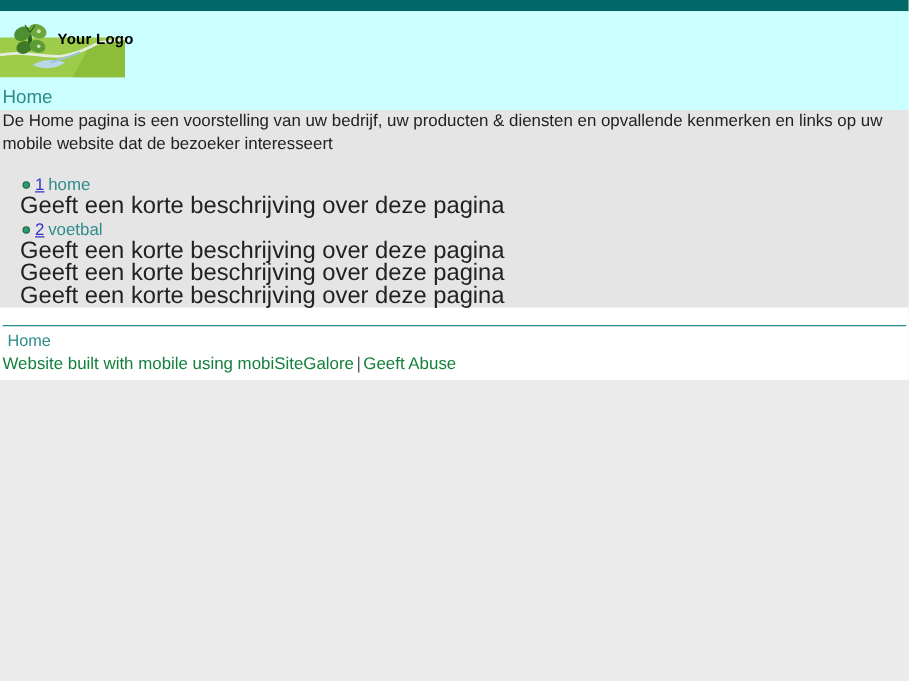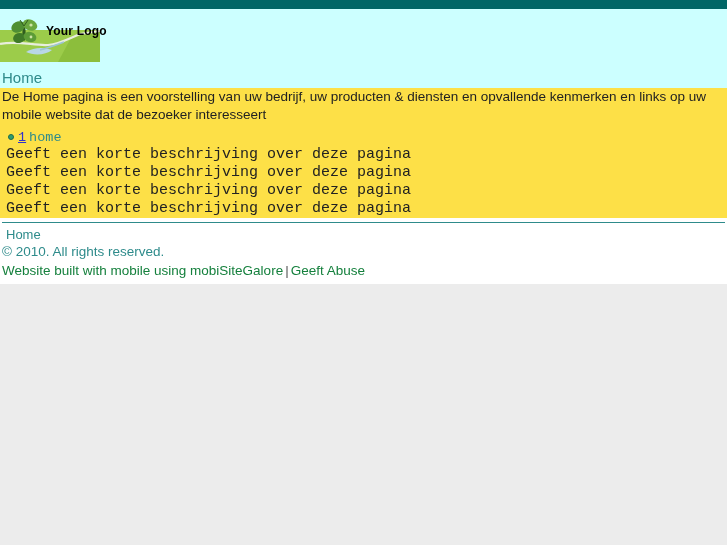--- a/index.html
+++ b/index.html
@@ -73,40 +73,39 @@
     font-family: "Liberation Sans", sans-serif;
     font-size: 15px;
     font-weight: normal;
     color: #2e8b8b;
     margin: 0;
     line-height: 18px;
   }
 
   
   .content {
-    background: #fde047;
+    background: #e5e5e5;
     padding: 0px 2px 0px 2px;
     box-sizing: border-box;
     width: 727px;
   }
 
   .intro {
     margin: 0;
     padding: 0 6px 0 0;
     font-family: "Liberation Sans", sans-serif;
     font-size: 13.5px;
     color: #222222;
     line-height: 18px;
   }
 
   .linklist {
     list-style: none;
-    margin: 4px;
-    padding: 0;
-    font-family: Liberation Mono, monospace;
+    margin: 14px;
+    padding: 0;
   }
 
   .linklist li {
     margin: 0;
     padding: 0;
   }
 
   .item-head {
     display: block;
     line-height: 17px;
@@ -134,21 +133,21 @@
 
   .name-link {
     color: #2e8b8b;
     text-decoration: none;
     font-size: 13.5px;
     margin-left: 3px;
   }
 
   .item-desc {
     display: block;
-    font-size: 15px;
+    font-size: 19px;
     color: #222222;
     line-height: 18px;
     padding: 0 0 0 0;
   }
 
   
   .footer {
     width: 727px;
     box-sizing: border-box;
     background: #ffffff;
@@ -249,36 +248,38 @@
     <ul class="linklist">
 
       <li>
         <span class="item-head">
           <span class="bullet"></span><a class="num-link" href="#">1</a><a class="name-link" href="#">home</a>
         </span>
         <span class="item-desc">Geeft een korte beschrijving over deze pagina</span>
       </li>
 
       <li>
+        <span class="item-head">
+          <span class="bullet"></span><a class="num-link" href="#">2</a><a class="name-link" href="#">voetbal</a>
+        </span>
         <span class="item-desc">Geeft een korte beschrijving over deze pagina</span>
       </li>
 
       <li>
         <span class="item-desc">Geeft een korte beschrijving over deze pagina</span>
       </li>
 
       <li>
         <span class="item-desc">Geeft een korte beschrijving over deze pagina</span>
       </li>
 
     </ul>
   </div>
 
   <div class="footer">
     <hr class="footer-rule">
     <a class="footer-home" href="#">Home</a>
-    <span class="footer-copy">© 2010. All rights reserved.</span>
     <span class="footer-credit"><a class="credit-link" href="#">Website built with mobile using mobiSiteGalore</a><span class="credit-sep">|</span><a class="credit-link" href="#">Geeft Abuse</a></span>
   </div>
 
 </div>
 
 <div class="belowfold"></div>
 
 </body></html>

